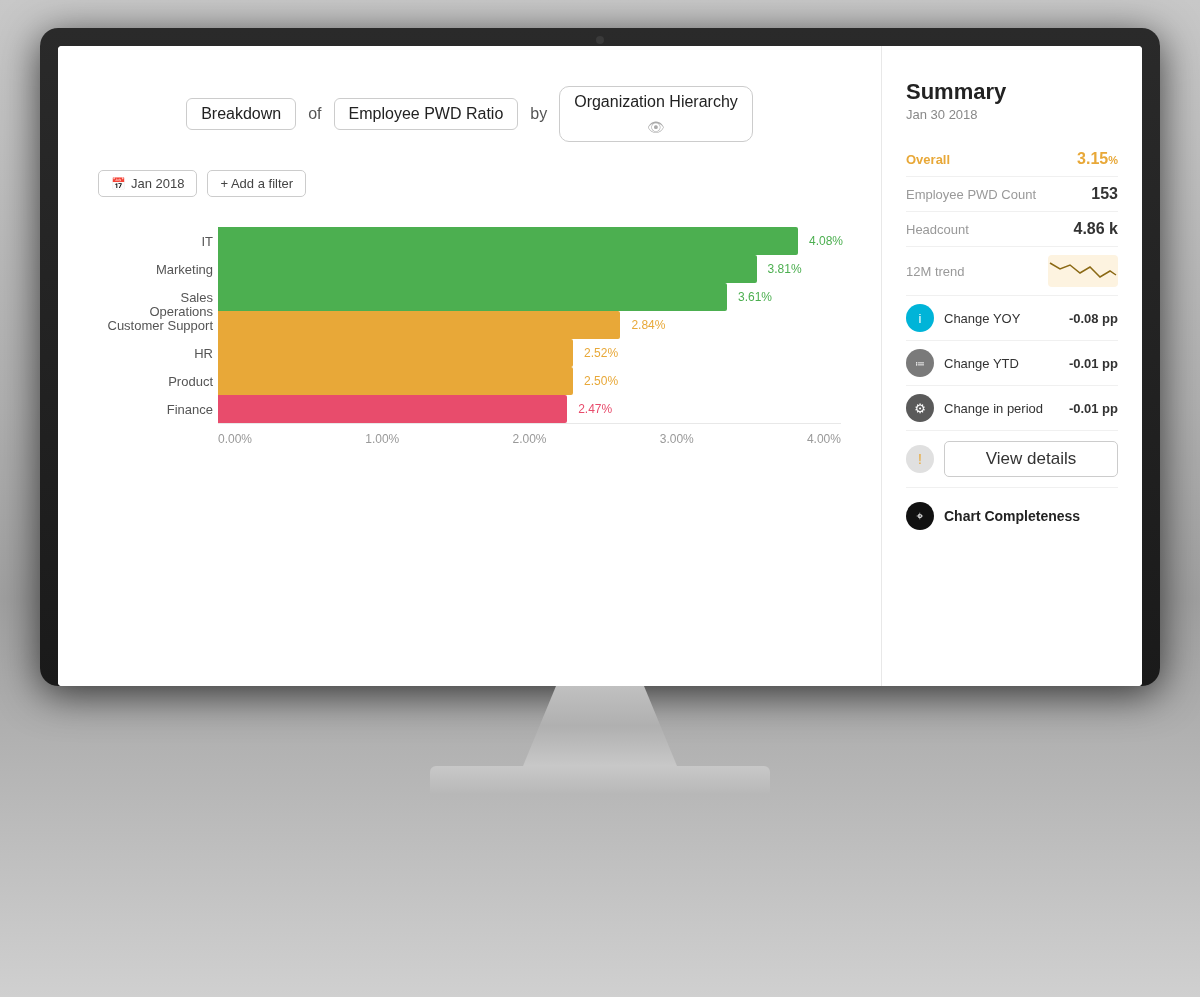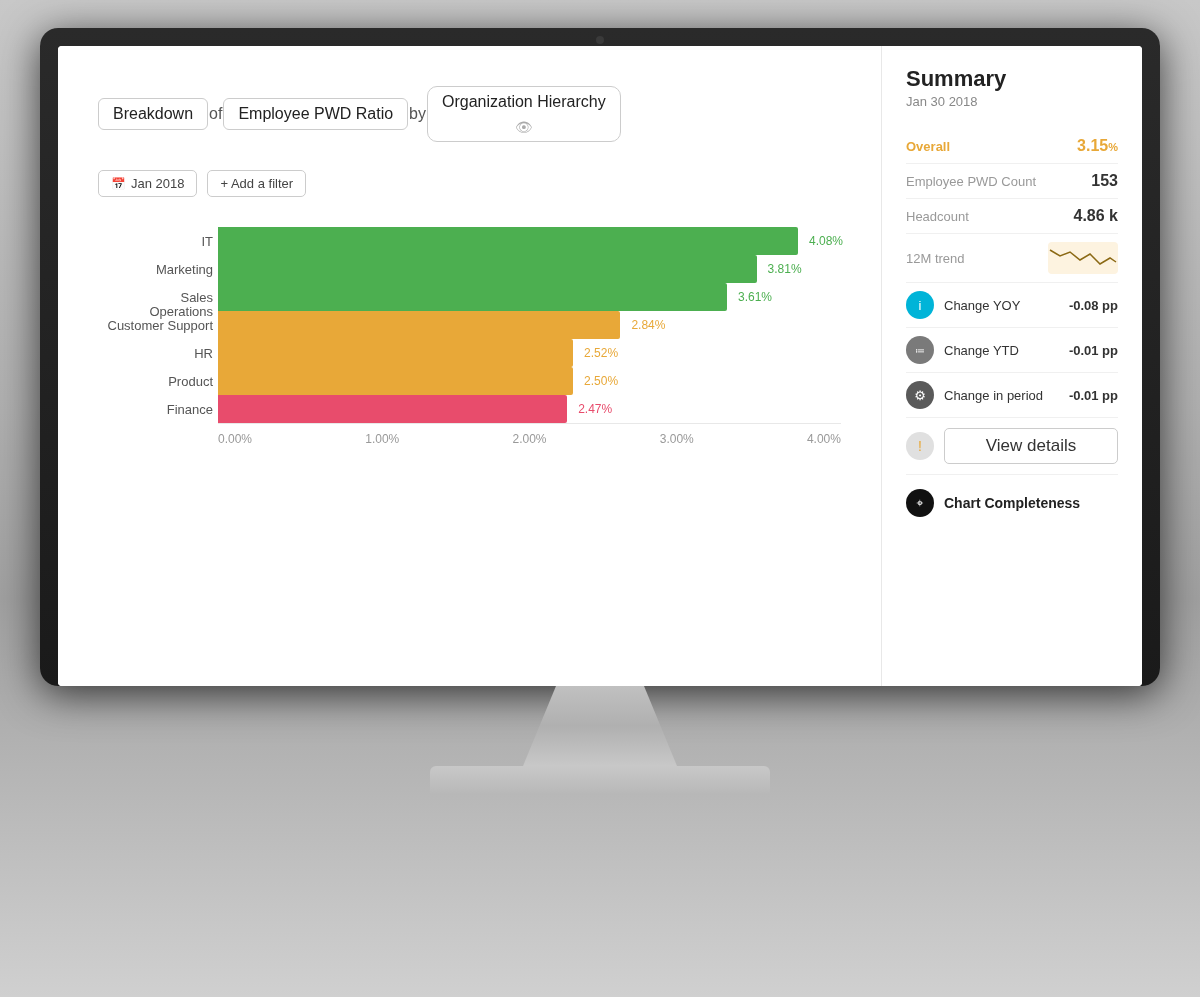--- a/index.html
+++ b/index.html
@@ -53,23 +53,24 @@
       flex: 1;
       padding: 40px 40px 40px 40px;
       background: #fff;
       border-right: 1px solid #e8e8e8;
     }
 
     
     .title-row {
       display: flex;
       align-items: center;
-      gap: 1px;
+      gap: 12px;
       margin-bottom: 28px;
       flex-wrap: wrap;
+      justify-content: center;
     }
 
     .title-pill {
       border: 1.5px solid #ccc;
       border-radius: 6px;
       padding: 6px 14px;
       font-size: 16px;
       font-weight: 500;
       color: #222;
       background: #fff;
@@ -197,21 +198,21 @@
     }
 
     .x-axis-line {
       border-top: 1px solid #e8e8e8;
       margin-bottom: 6px;
     }
 
     
     .summary-panel {
       width: 260px;
-      padding: 20px 24px;
+      padding: 33px 24px;
       background: #fff;
       flex-shrink: 0;
     }
 
     .summary-title {
       font-size: 22px;
       font-weight: 700;
       color: #222;
       line-height: 1.2;
     }

